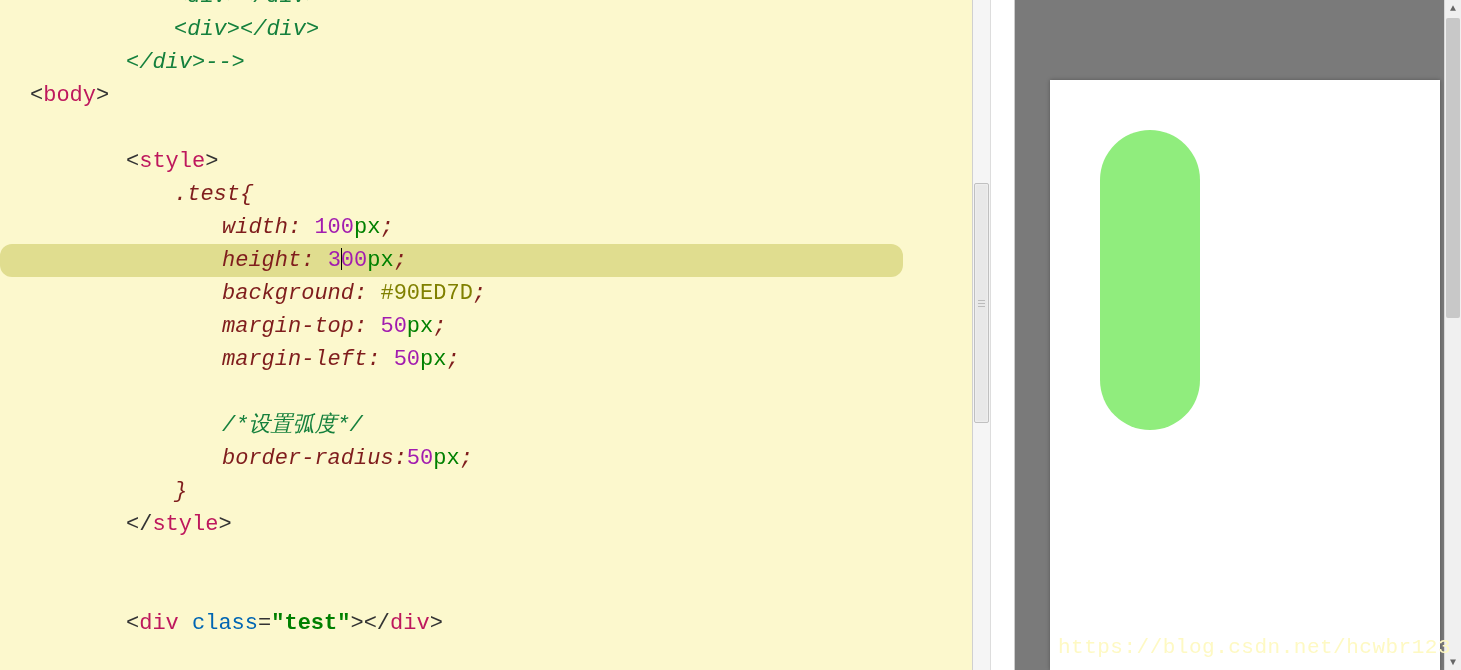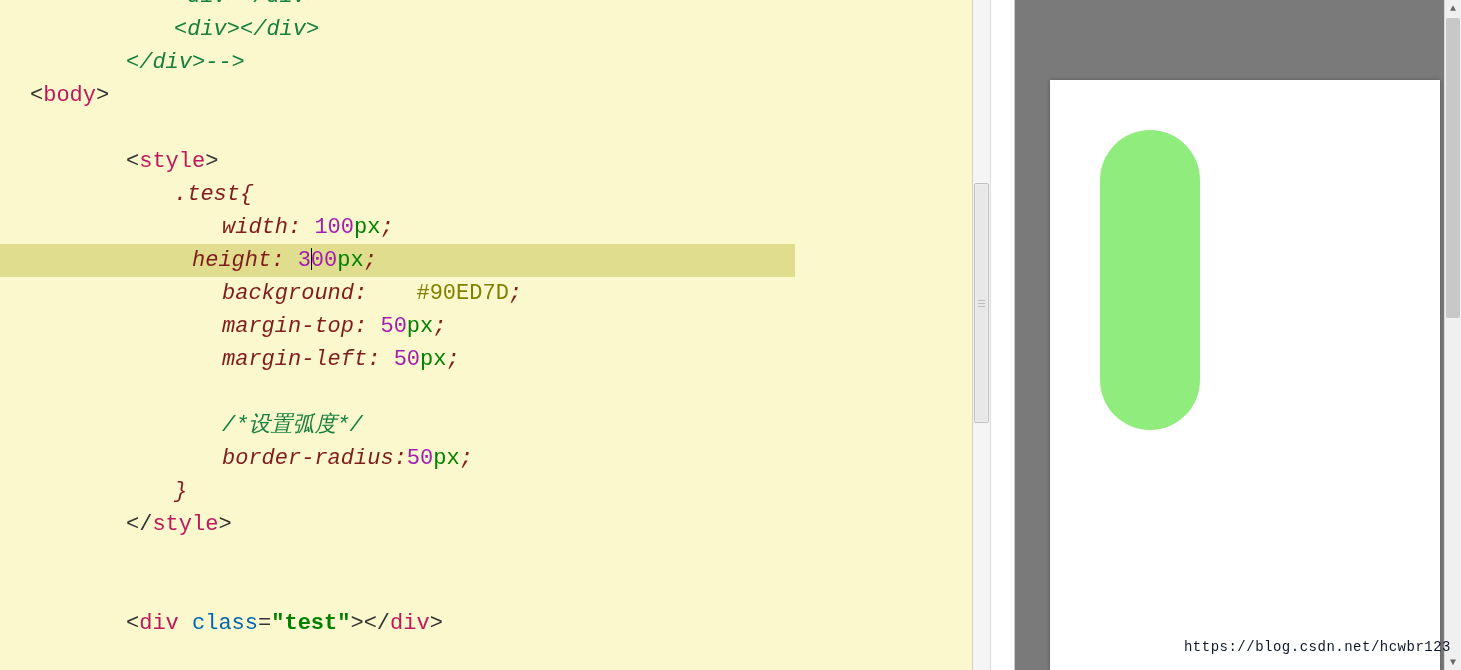--- a/index.html
+++ b/index.html
@@ -20,30 +20,30 @@
     position: relative;
     overflow: hidden;
   }
   .code {
     padding: 0 0 0 30px;
     white-space: pre;
     position: relative;
     top: -20px;
   }
   .line { height: 33px; }
-  .line.highlight { background: #e0dd8f; margin-left: -30px; width: 795px; }
+  .line.highlight { background: #e0dd8f; margin-left: -30px; padding-left: 30px; width: 903px; border-radius: 12px; }
   .t-punct { color: #333; }
   .t-tag { color: #be185d; }
   .t-attr { color: #0066b3; }
   .t-str { color: #008000; font-weight: bold; }
   .t-num { color: #a21caf; }
   .t-unit { color: #008000; }
   .t-comment { color: #15803d; font-style: italic; }
   .t-css { color: #7f1d1d; font-style: italic; }
-  .t-hex { color: #808000; margin-left: 36px; }
+  .t-hex { color: #808000; }
   .ind2 { padding-left: 96px; display:inline-block;}
   .ind3 { padding-left: 144px; display:inline-block;}
   .ind4 { padding-left: 192px; display:inline-block;}
 
   .scroll-track {
     position: absolute;
     right: 0; top: 0;
     width: 18px; height: 670px;
     background: #f5f5f5;
     border-left: 1px solid #d0d0d0;
@@ -123,22 +123,22 @@
     font-size:10px;
   }
   .preview-scroll .arrow.up{top:0;}
   .preview-scroll .arrow.down{bottom:0;}
 
   .watermark{
     position:absolute;
     right:10px;
     bottom:6px;
     font-family: "SimSun","Courier New",monospace;
-    font-size:14px;
-    color:#0f172a;
+    font-size:21px;
+    color:#fef9c3;
     letter-spacing:0.5px;
   }
   .caret{
     display:inline-block;
     width:1px;height:22px;
     background:#000;
     vertical-align:-4px;
     margin:0 -1px 0 0;
   }
 </style>

